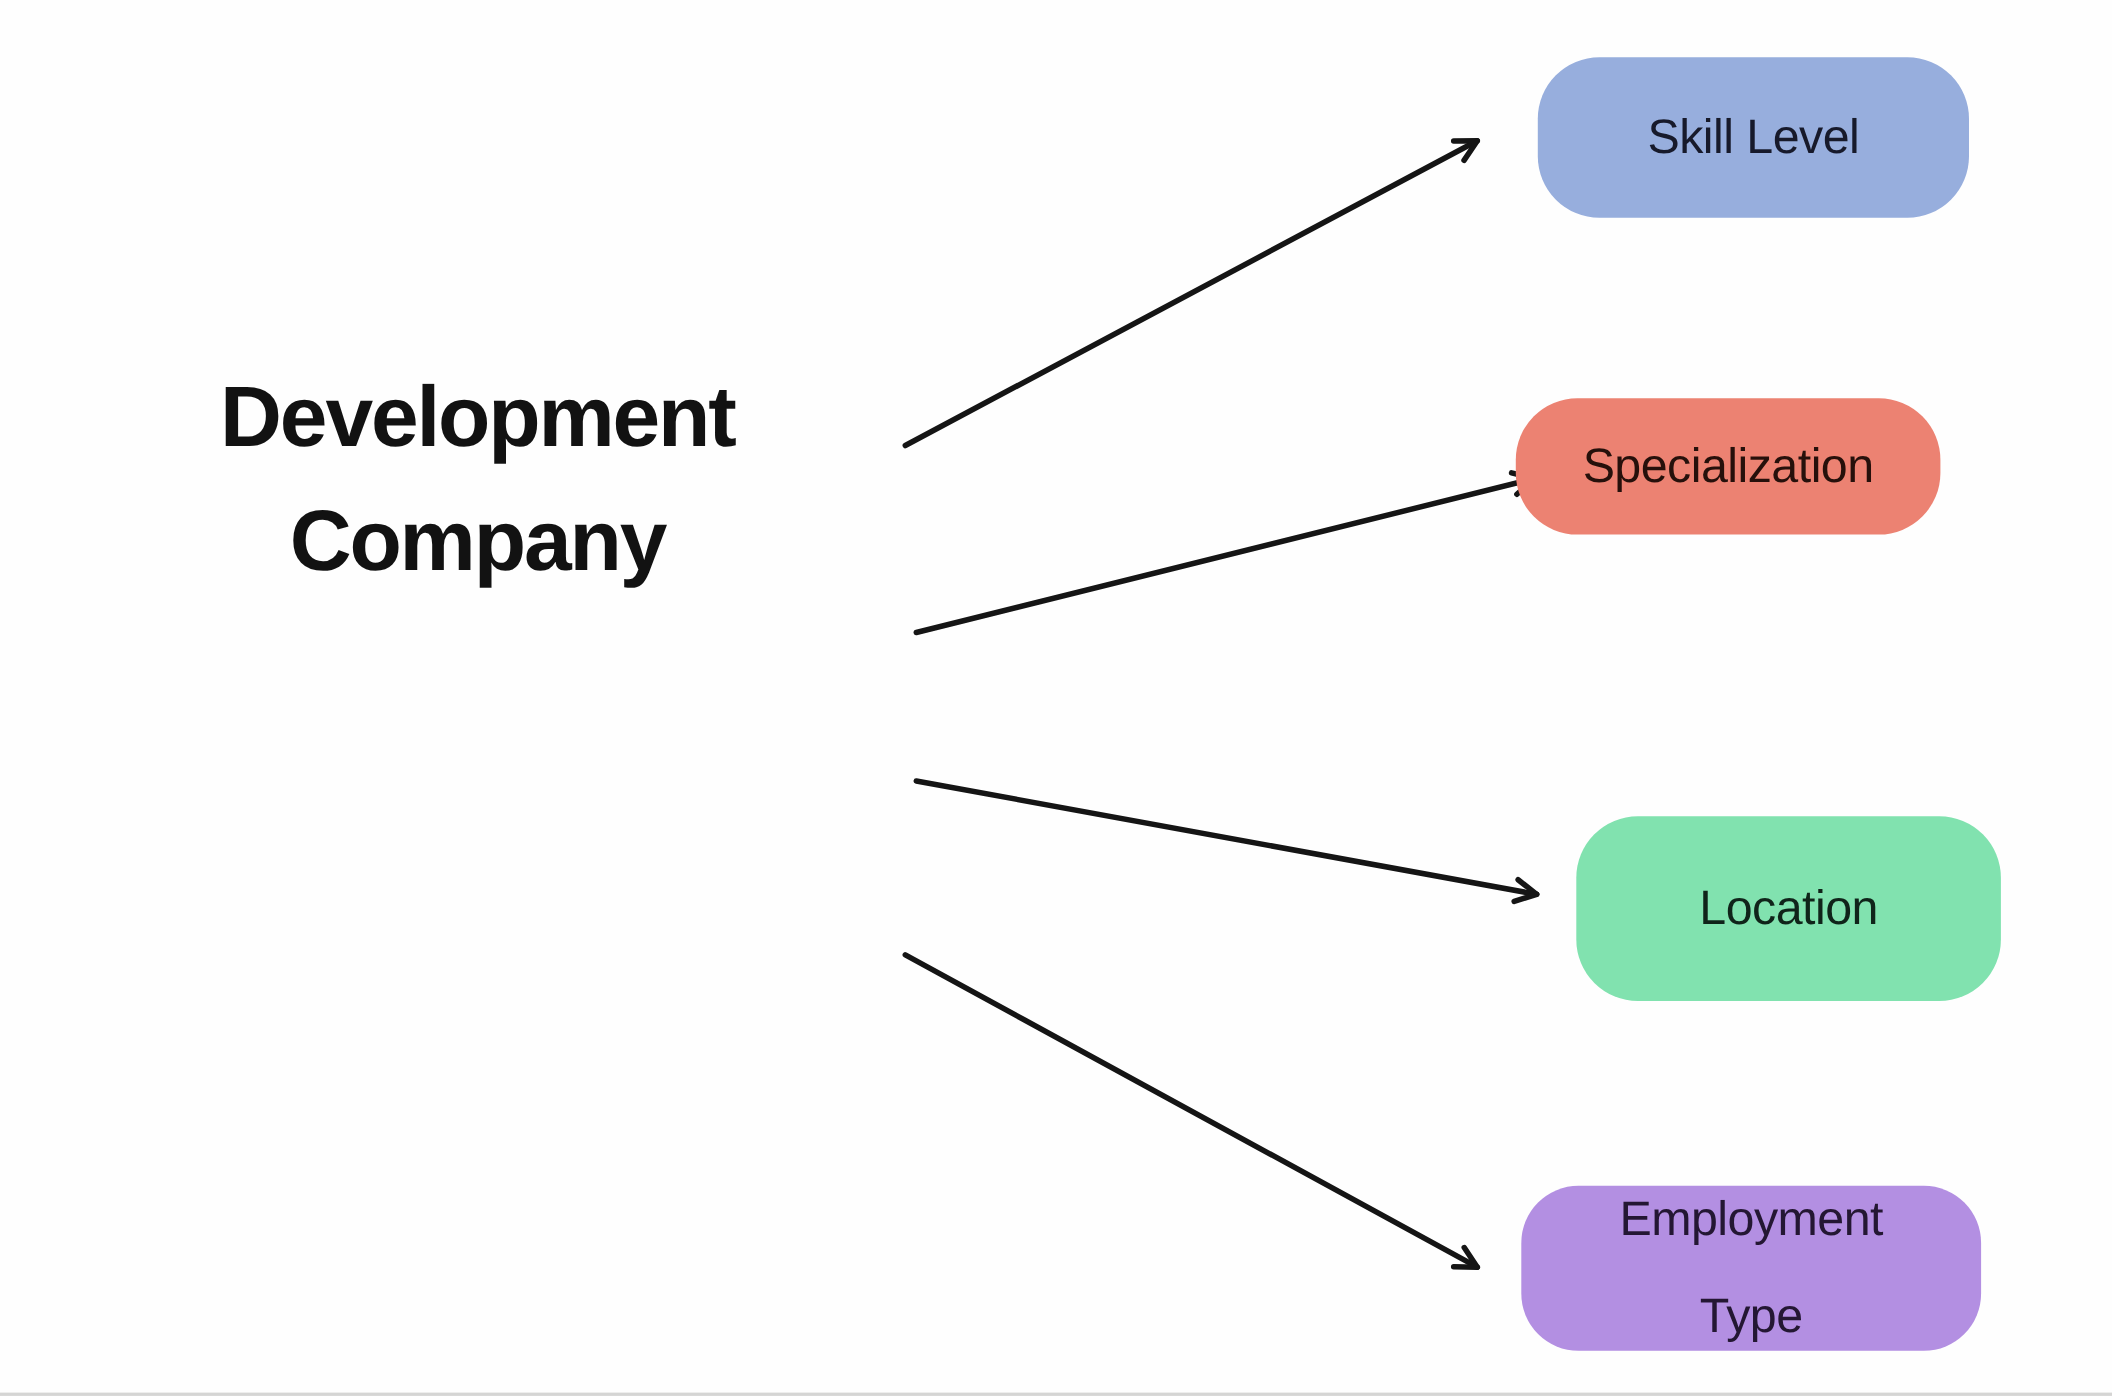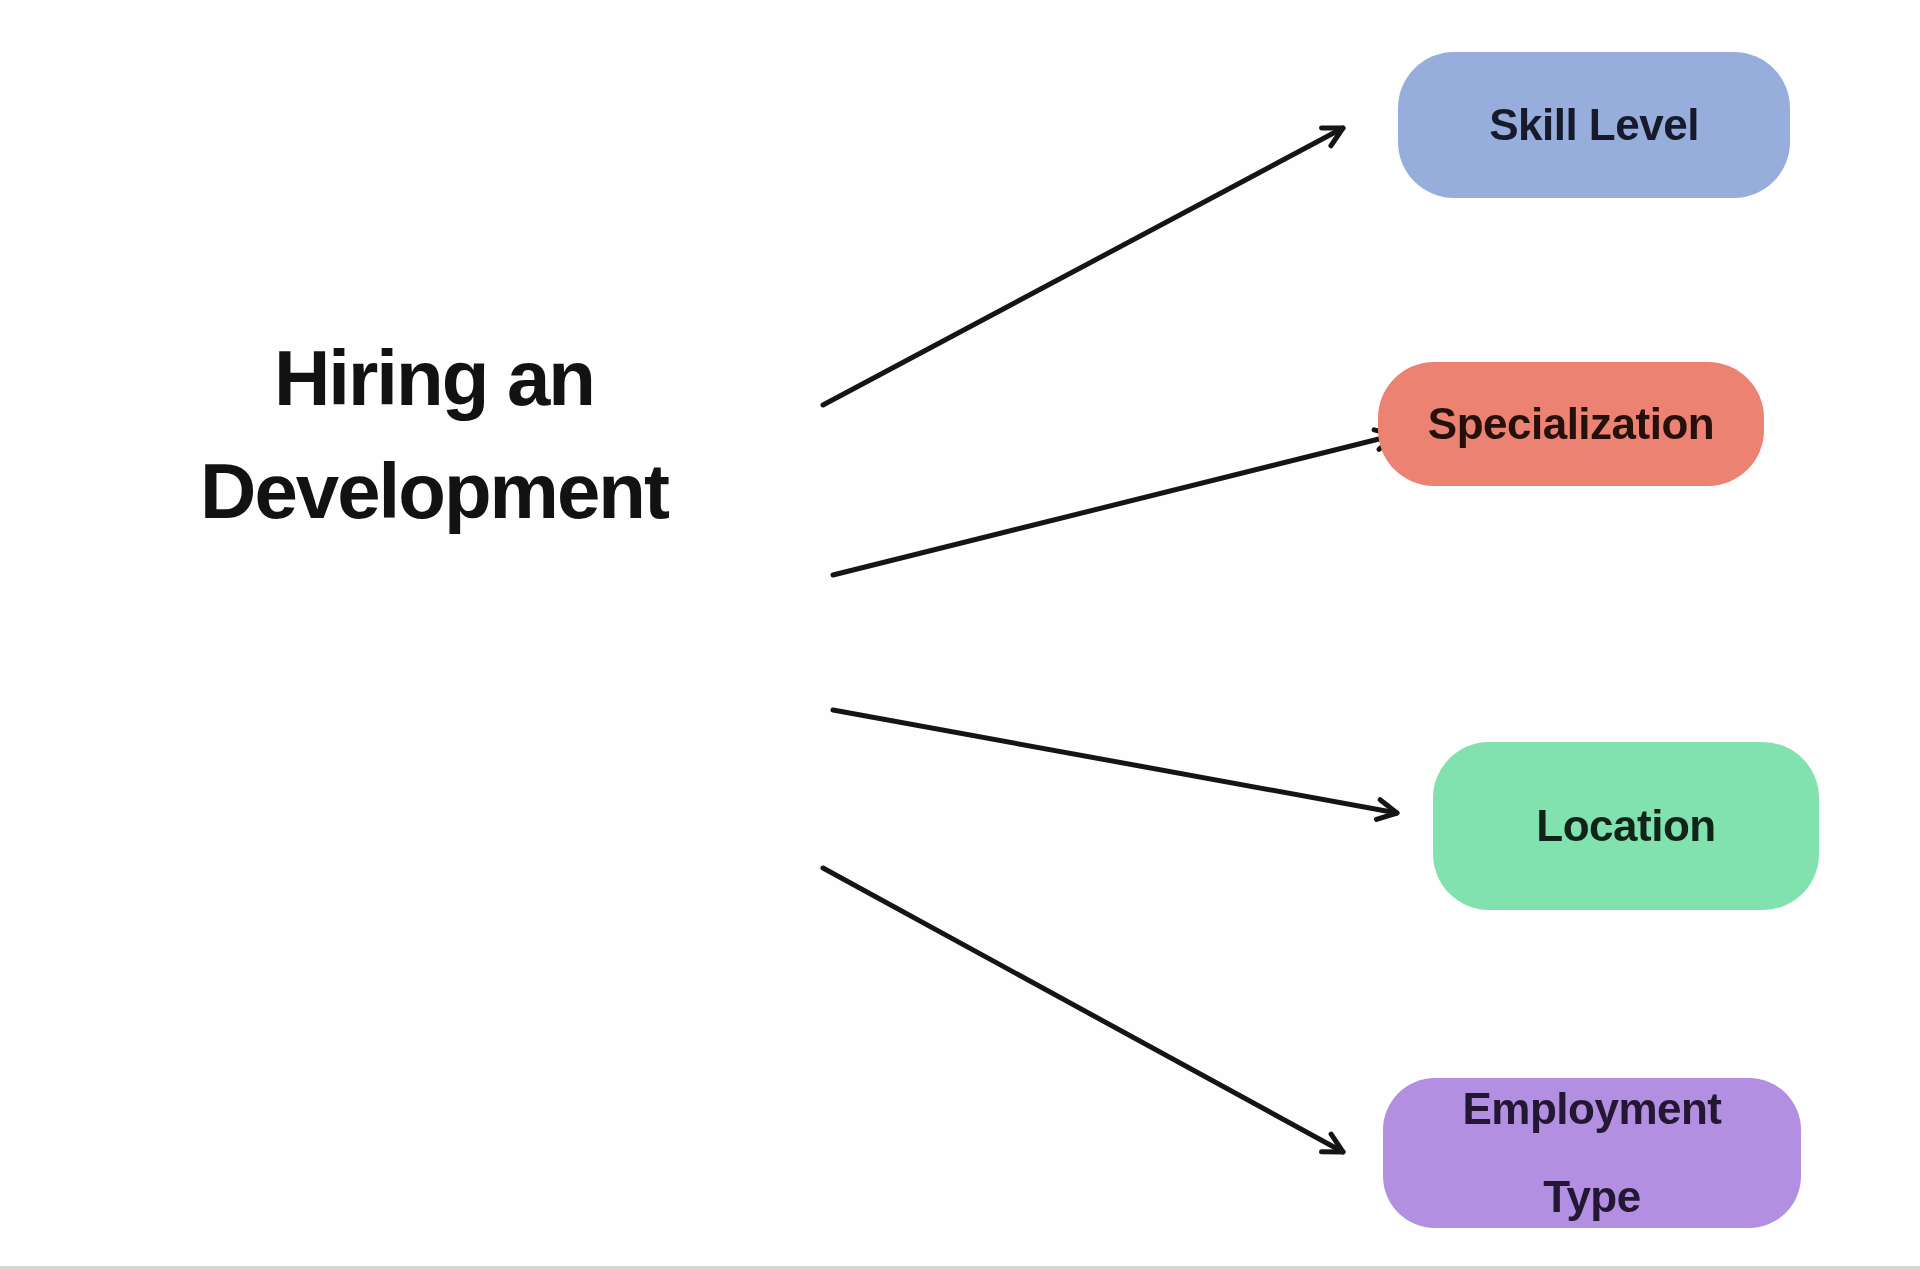--- a/index.html
+++ b/index.html
@@ -30,21 +30,21 @@
     left: 0;
     top: 0;
     width: 1920px;
     height: 1269px;
   }
   .node {
     position: absolute;
     display: flex;
     align-items: center;
     justify-content: center;
-    font-weight: 700;
+    font-weight: 400;
     font-size: 44px;
     letter-spacing: -0.5px;
     border-radius: 56px;
     text-align: center;
   }
   .node-skill { left: 1398px; top: 52px;  width: 392px; height: 146px; }
   .node-spec  { left: 1378px; top: 362px; width: 386px; height: 124px; }
   .node-loc   { left: 1433px; top: 742px; width: 386px; height: 168px; }
   .node-emp   { left: 1383px; top: 1078px; width: 418px; height: 150px; border-radius: 52px; }
   .node-emp .node-label { max-width: 300px; line-height: 88px; }
@@ -54,22 +54,22 @@
     right: 0;
     bottom: 0;
     height: 3px;
     background: rgba(70, 70, 64, 0.22);
   }
 </style>
 </head>
 <body>
 
 <div class="title" style="color: rgb(18, 18, 18);">
-  <div>Hiring an</div>
   <div>Development</div>
+  <div>Company</div>
 </div>
 
 <svg id="arrows-layer" class="arrows" viewBox="0 0 1920 1269" xmlns="http://www.w3.org/2000/svg">
   <defs>
     <marker id="ah" markerUnits="userSpaceOnUse" markerWidth="34" markerHeight="34" refX="24" refY="13" orient="auto">
       <path d="M5 3 L24 13 L5 23" fill="none" stroke-width="5" stroke-linecap="round" stroke-linejoin="round" stroke="#151515"></path>
     </marker>
   </defs>
 <line x1="823" y1="405" x2="1343" y2="128" stroke="#151515" stroke-width="5" stroke-linecap="round" marker-end="url(#ah)"></line>
     <line x1="833" y1="575" x2="1395" y2="435" stroke="#151515" stroke-width="5" stroke-linecap="round" marker-end="url(#ah)"></line>

